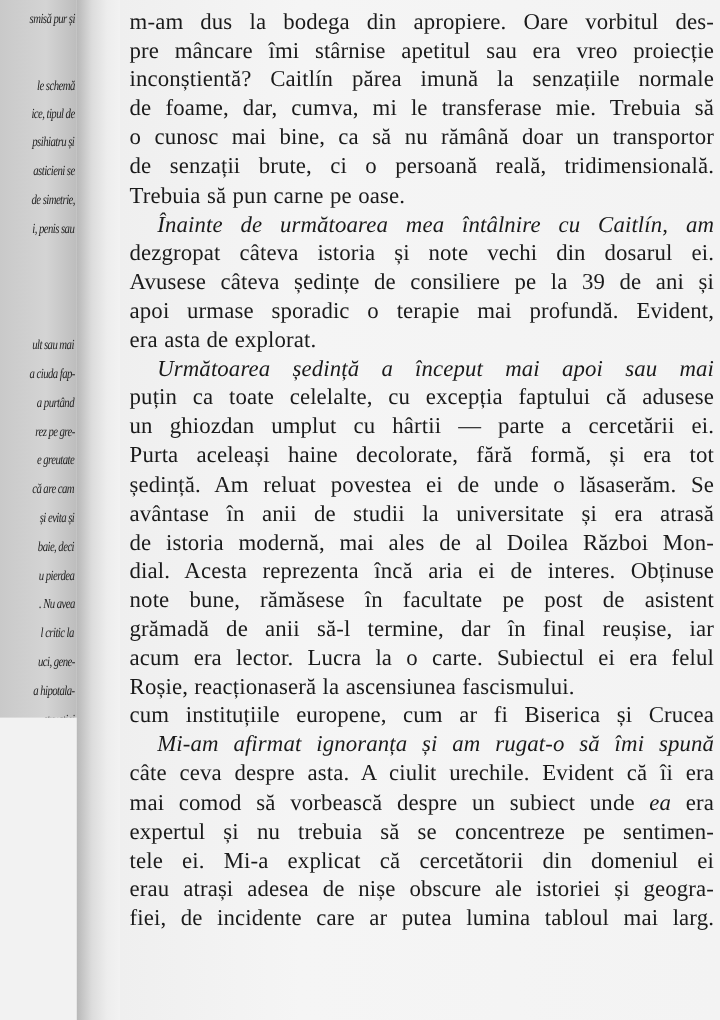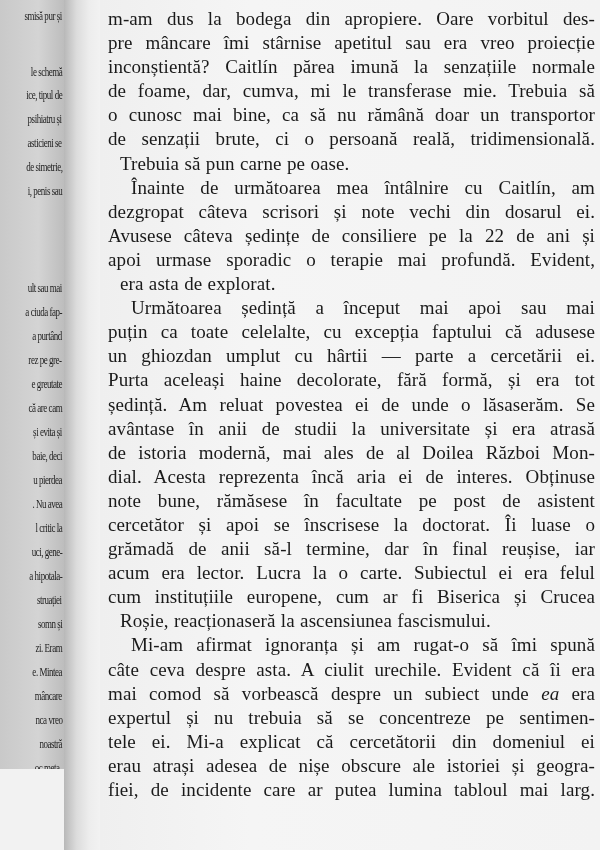--- a/index.html
+++ b/index.html
@@ -2,23 +2,24 @@
 <html><head>
 <meta charset="utf-8">
 <style>
   html, body { margin: 0; padding: 0; }
   body {
     width: 600px; height: 850px; overflow: hidden; position: relative;
     background: #f2f2f2;
     font-family: "DejaVu Serif", "Liberation Serif", serif;
   }
   .left-page {
-    position: absolute; left: 0; top: 0; width: 64px; height: 769px;
+    position: absolute; left: 0; top: 0; width: 64px; height: 598px;
     background: linear-gradient(to right, #c9c9c9 0%, #d4d4d4 60%, #bdbdbd 100%);
     overflow: hidden;
+    font-style: italic;
   }
   .gutter {
     position: absolute; left: 64px; top: 0; width: 36px; height: 850px;
     background: linear-gradient(to right, #b8b8b8 0%, #dcdcdc 35%, #ededed 70%, #f2f2f2 100%);
   }
   .left-line {
     position: absolute; right: 2px; white-space: nowrap;
     font-family: "Liberation Serif", serif; font-size: 11.5px; color: #1e1e1e;
     letter-spacing: -0.6px;
     transform: scaleX(0.78); transform-origin: right center;
@@ -29,22 +30,22 @@
   }
   .text-block {
     position: absolute; left: 8px; top: 7px; width: 487px;
   }
   .line {
     height: 24.1px; line-height: 24.1px; font-size: 19px; color: #1a1a1a;
     white-space: nowrap; text-align: justify; text-align-last: justify;
     font-family: "Liberation Serif", serif; letter-spacing: 0.1px;
     word-spacing: 0.5px;
   }
-  .line.indent { padding-left: 23px; }
-  .line.last { text-align-last: left; margin-left: 12px; }
+  .line.indent { padding-left: 23px; font-style: italic; }
+  .line.last { text-align-last: left; }
   em { }
 </style>
 </head>
 <body>
 
 <div class="left-page" id="left-page">
     <div class="left-line" style="top: 10px;">smisă pur și</div>
     <div class="left-line" style="top: 66px;">le schemă</div>
     <div class="left-line" style="top: 89px;">ice, tipul de</div>
     <div class="left-line" style="top: 113px;">psihiatru și</div>
@@ -78,38 +79,37 @@
 <div class="right-page">
   <div class="text-block" id="text-block">
       <div class="line">m-am dus la bodega din apropiere. Oare vorbitul des-</div>
       <div class="line">pre mâncare îmi stârnise apetitul sau era vreo proiecție</div>
       <div class="line">inconștientă? Caitlín părea imună la senzațiile normale</div>
       <div class="line">de foame, dar, cumva, mi le transferase mie. Trebuia să</div>
       <div class="line">o cunosc mai bine, ca să nu rămână doar un transportor</div>
       <div class="line">de senzații brute, ci o persoană reală, tridimensională.</div>
       <div class="line last">Trebuia să pun carne pe oase.</div>
       <div class="line indent">Înainte de următoarea mea întâlnire cu Caitlín, am</div>
-      <div class="line">dezgropat câteva scrisori și note vechi din dosarul ei.</div>
-      <div class="line">Avusese câteva ședințe de consiliere pe la 22 de ani și</div>
+      <div class="line">dezgropat câteva istoria și note vechi din dosarul ei.</div>
+      <div class="line">Avusese câteva ședințe de consiliere pe la 39 de ani și</div>
       <div class="line">apoi urmase sporadic o terapie mai profundă. Evident,</div>
       <div class="line last">era asta de explorat.</div>
       <div class="line indent">Următoarea ședință a început mai apoi sau mai</div>
       <div class="line">puțin ca toate celelalte, cu excepția faptului că adusese</div>
       <div class="line">un ghiozdan umplut cu hârtii — parte a cercetării ei.</div>
       <div class="line">Purta aceleași haine decolorate, fără formă, și era tot</div>
       <div class="line">ședință. Am reluat povestea ei de unde o lăsaserăm. Se</div>
       <div class="line">avântase în anii de studii la universitate și era atrasă</div>
       <div class="line">de istoria modernă, mai ales de al Doilea Război Mon-</div>
       <div class="line">dial. Acesta reprezenta încă aria ei de interes. Obținuse</div>
       <div class="line">note bune, rămăsese în facultate pe post de asistent</div>
-      <div class="line">cercetător și apoi se înscrisese la doctorat. Îi luase o</div>
       <div class="line">grămadă de anii să-l termine, dar în final reușise, iar</div>
       <div class="line">acum era lector. Lucra la o carte. Subiectul ei era felul</div>
+      <div class="line last">Roșie, reacționaseră la ascensiunea fascismului.</div>
       <div class="line">cum instituțiile europene, cum ar fi Biserica și Crucea</div>
-      <div class="line last">Roșie, reacționaseră la ascensiunea fascismului.</div>
       <div class="line indent">Mi-am afirmat ignoranța și am rugat-o să îmi spună</div>
       <div class="line">câte ceva despre asta. A ciulit urechile. Evident că îi era</div>
       <div class="line">mai comod să vorbească despre un subiect unde <em>ea</em> era</div>
       <div class="line">expertul și nu trebuia să se concentreze pe sentimen-</div>
       <div class="line">tele ei. Mi-a explicat că cercetătorii din domeniul ei</div>
       <div class="line">erau atrași adesea de nișe obscure ale istoriei și geogra-</div>
       <div class="line">fiei, de incidente care ar putea lumina tabloul mai larg.</div>
     </div>
 </div>
 

